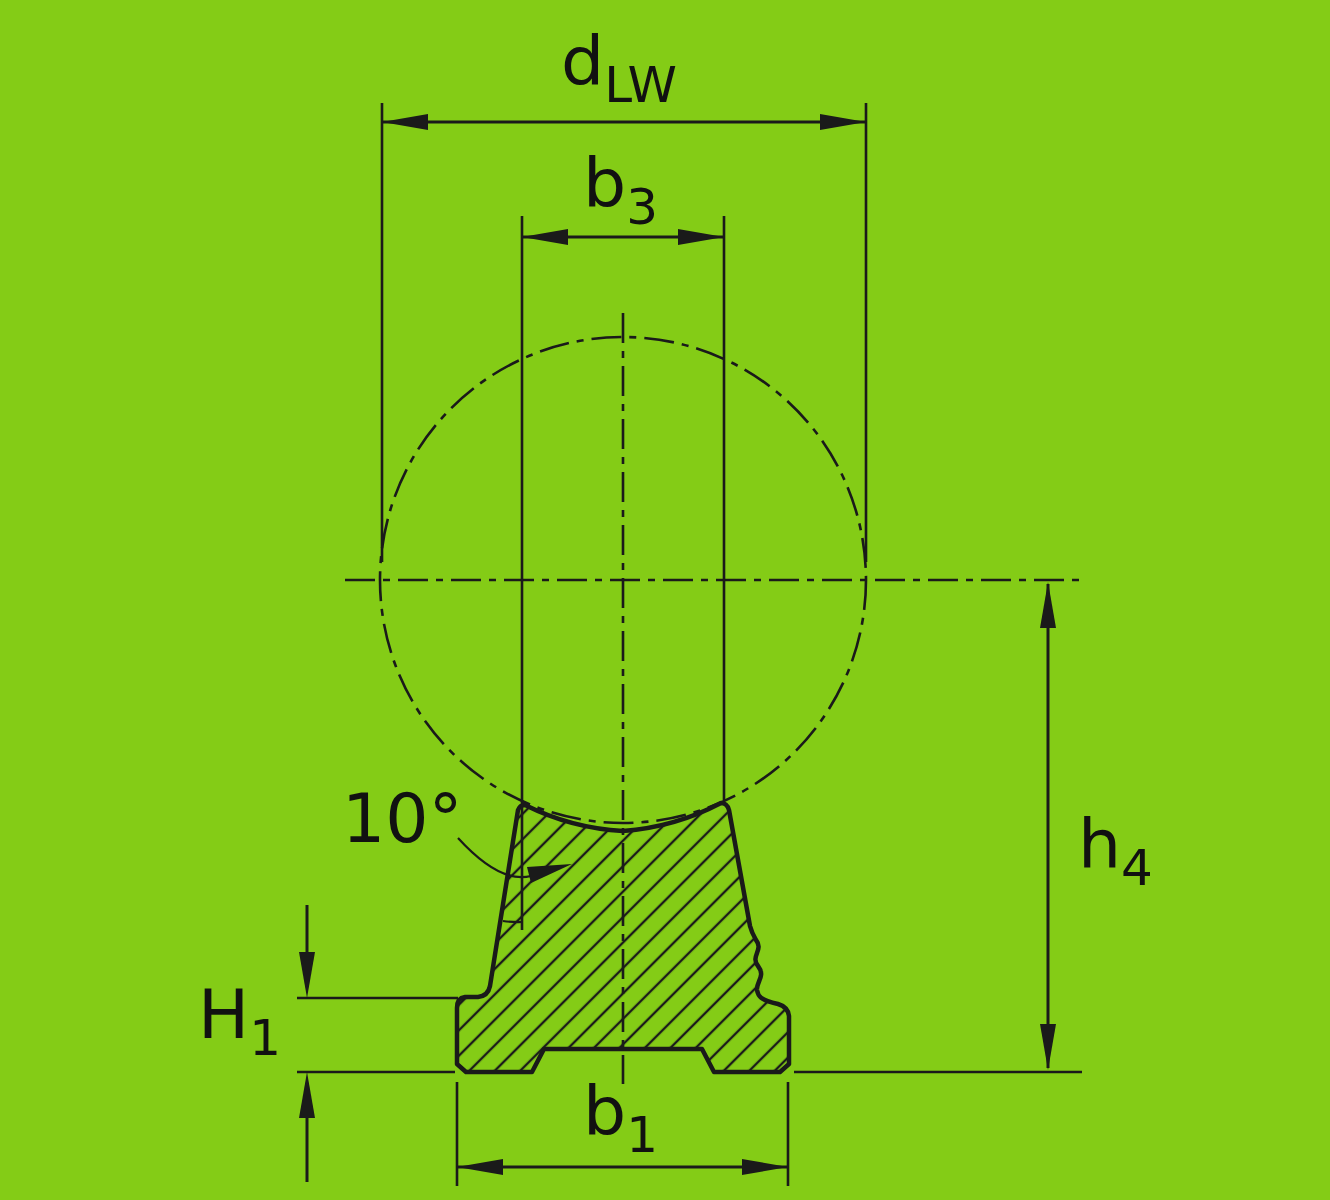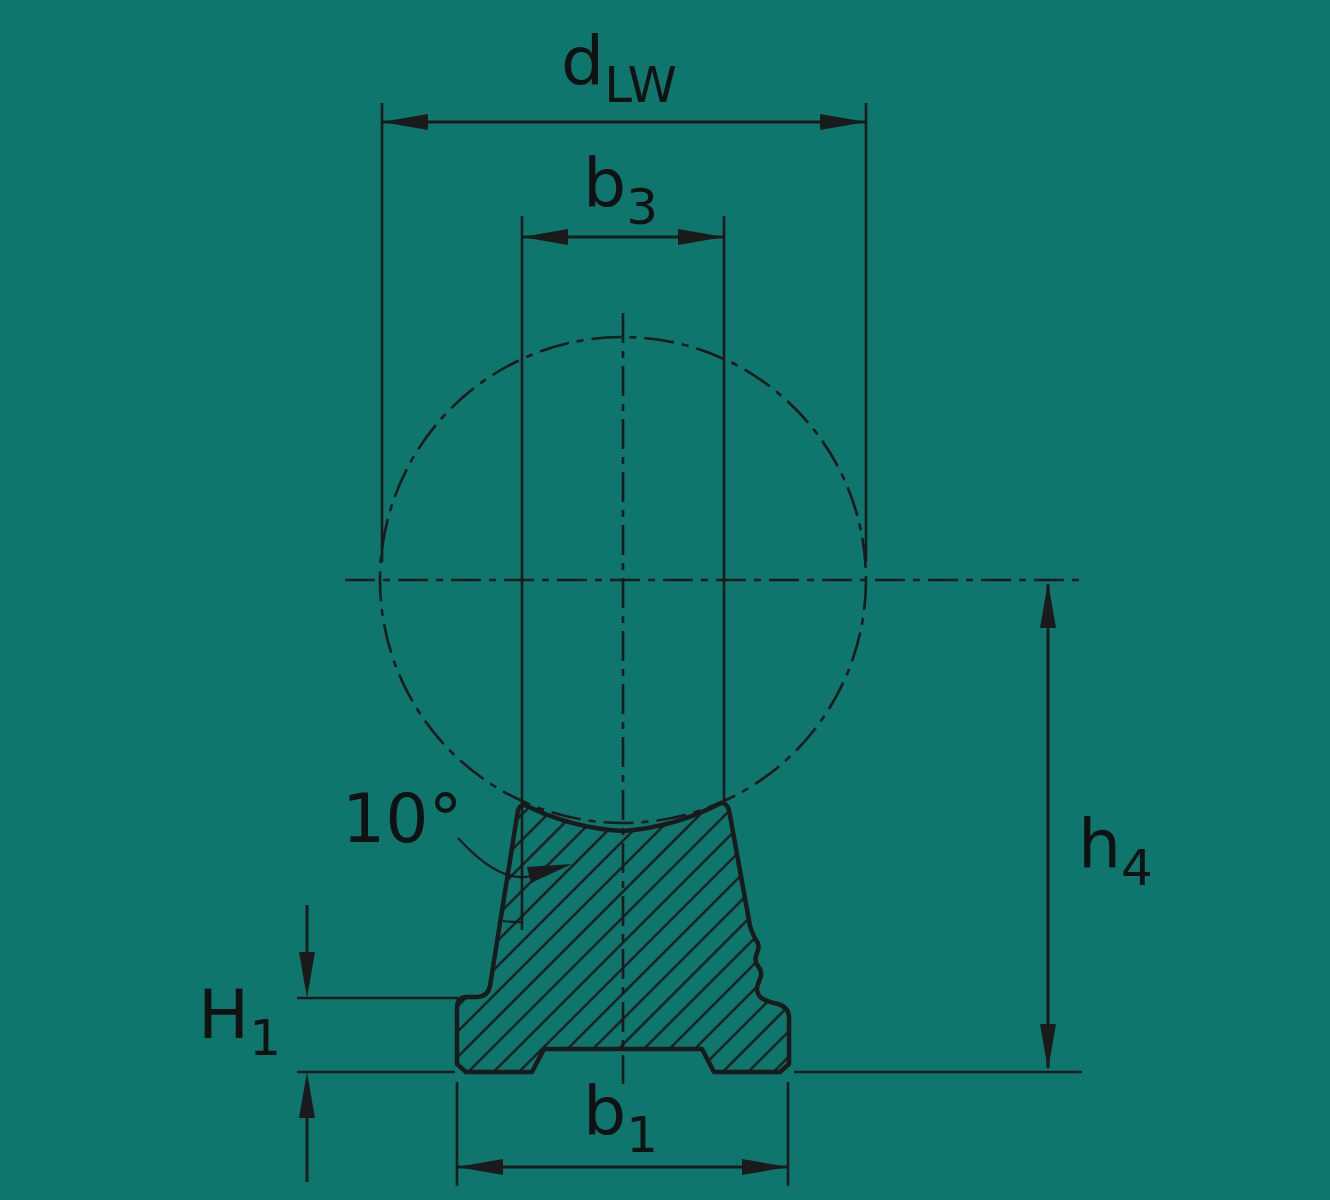--- a/index.html
+++ b/index.html
@@ -7,21 +7,21 @@
     padding: 0;
     background: #ffffff;
     width: 1330px;
     height: 1200px;
     overflow: hidden;
     font-family: "DejaVu Sans", sans-serif;
   }
   .canvas-wrap {
     width: 1330px;
     height: 1200px;
-    background: #0f766e;
+    background: #84cc16;
   }
   svg { display: block; }
   .outline   { fill: url(#hatch); stroke: #1a1a1a; stroke-width: 4.5; stroke-linejoin: round; }
   .dimline   { stroke: #1a1a1a; stroke-width: 3; fill: none; }
   .extline   { stroke: #1a1a1a; stroke-width: 2.6; fill: none; }
   .thinline  { stroke: #1a1a1a; stroke-width: 2.2; fill: none; }
   .dashdot   { stroke: #1a1a1a; stroke-width: 2.6; fill: none; stroke-dasharray: 30 8 7 8; }
   .arrow     { fill: #1a1a1a; stroke: none; }
   .lbl       { font-family: "DejaVu Sans", sans-serif; font-size: 68px; fill: #111111; }
   .lbl .sub  { font-size: 50px; }

